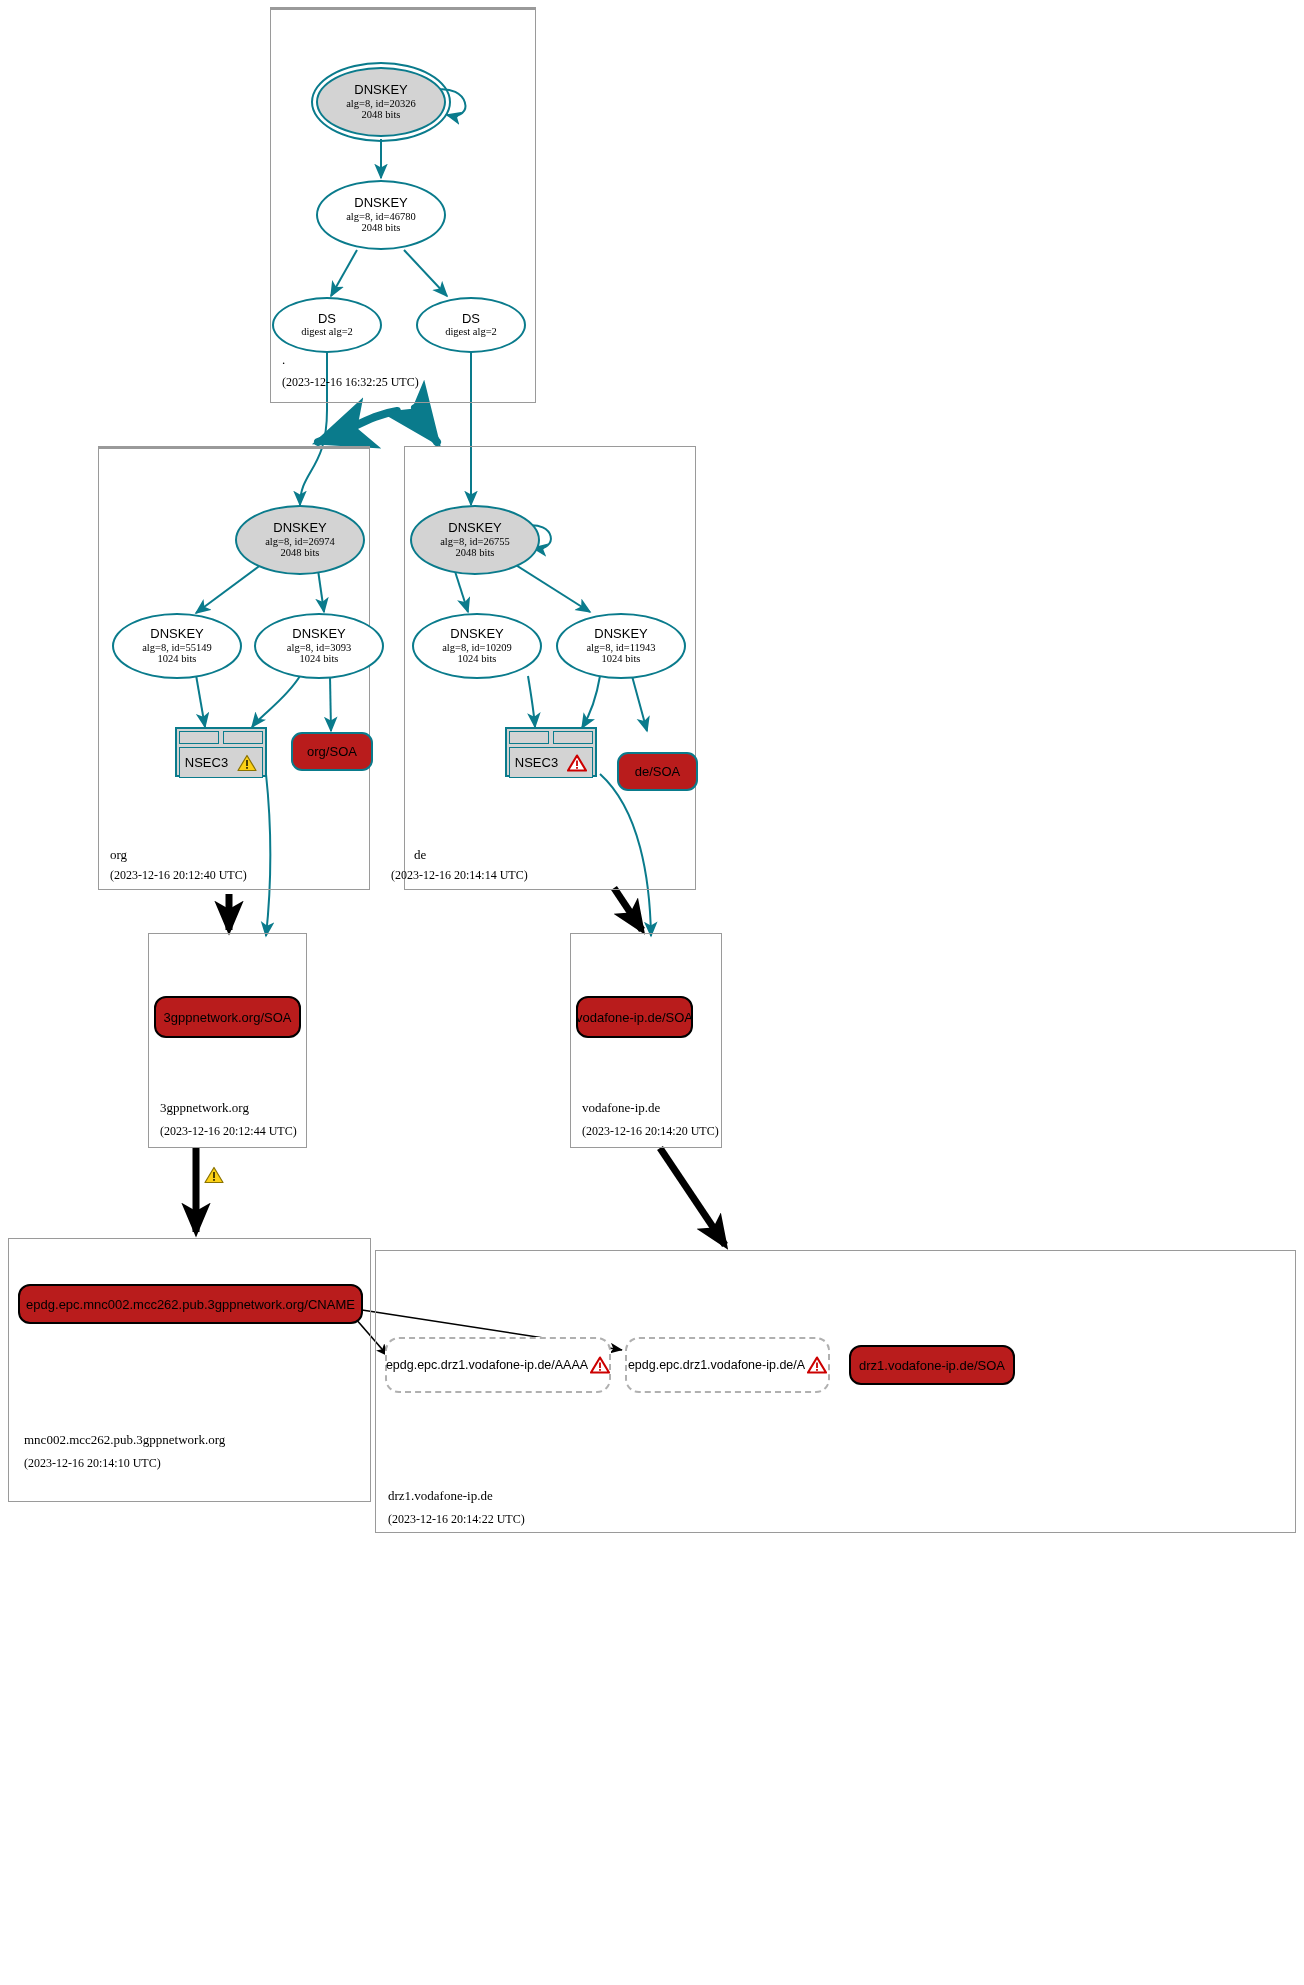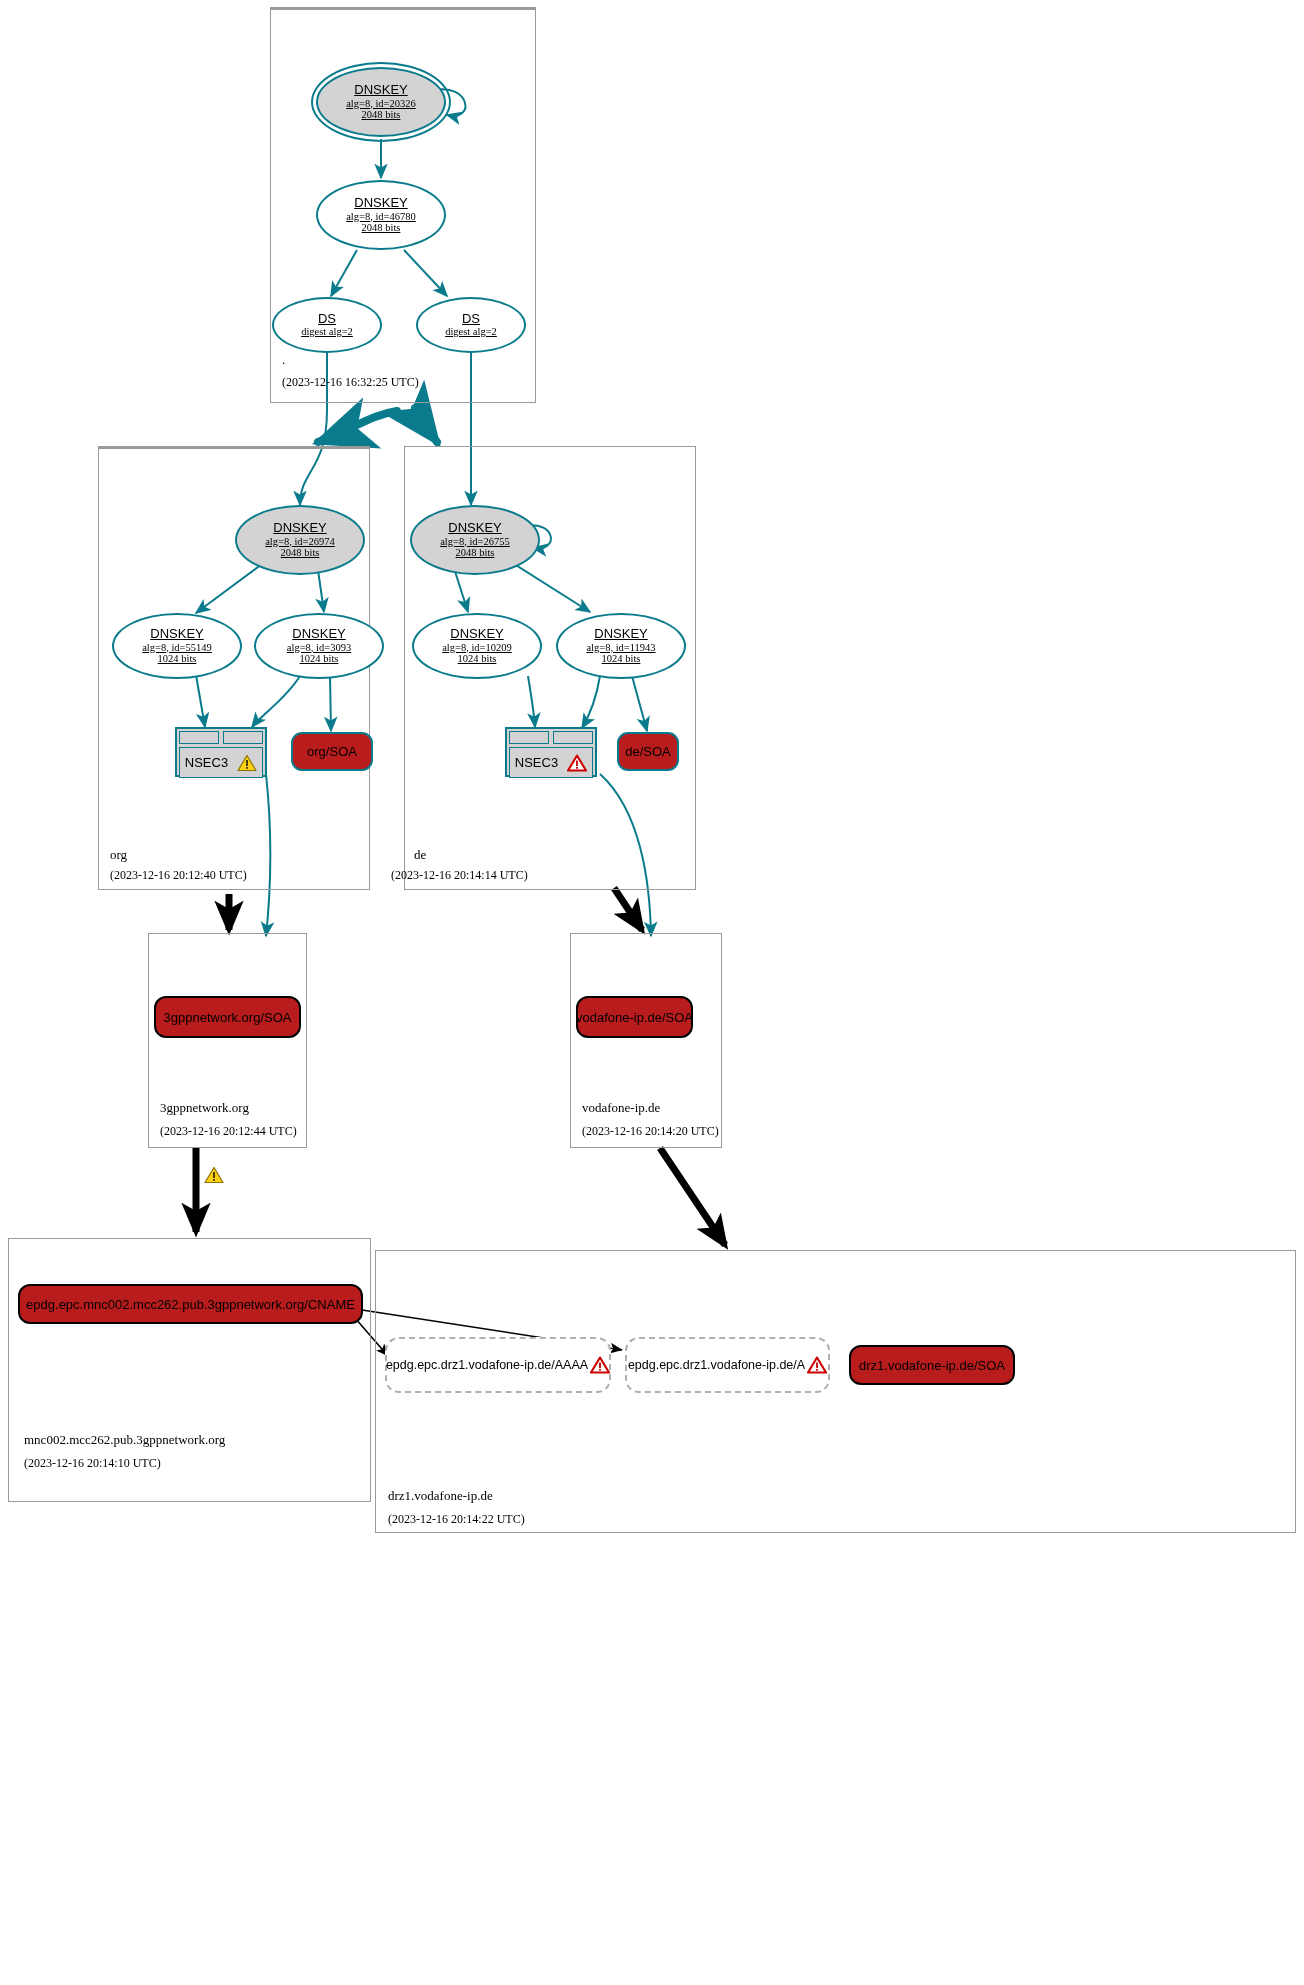--- a/index.html
+++ b/index.html
@@ -54,21 +54,20 @@
     border: 2px solid #0a7b8c;
     border-radius: 50%;
     background: #ffffff;
     display: flex;
     flex-direction: column;
     align-items: center;
     justify-content: center;
     text-align: right;
     line-height: 1.12;
     z-index: 4;
-    text-decoration: underline;
   }
   .node-ellipse.filled {
     background: #d3d3d3;
   }
   .node-ellipse.ksk-outer {
     position: absolute;
     border: 2px solid #0a7b8c;
     border-radius: 50%;
     background: transparent;
     z-index: 3;
@@ -352,21 +351,21 @@
       <span class="warn">
         <svg width="20" height="18" viewBox="0 0 20 18">
           <path d="M10 1.5 L19 16.5 L1 16.5 Z" fill="#ffffff" stroke="#cc0000" stroke-width="2.1" stroke-linejoin="round"></path>
           <rect x="9.1" y="6.5" width="1.8" height="5.5" fill="#cc0000"></rect>
           <rect x="9.1" y="13" width="1.8" height="1.8" fill="#cc0000"></rect>
         </svg>
       </span>
     </div>
   </div>
 
-  <div class="node-rrset" style="left:617px; top:732px; width:62px; height:39px;">de/SOA</div>
+  <div class="node-rrset" style="left:617px; top:752px; width:81px; height:39px;">de/SOA</div>
 
   <div class="node-rrset black" style="left:154px; top:996px; width:147px; height:42px;">3gppnetwork.org/SOA</div>
 
   <div class="node-rrset black" style="left:576px; top:996px; width:117px; height:42px;">vodafone-ip.de/SOA</div>
 
   <span class="warn warn-float" style="left:204px; top:1166px; width:20px; height:18px;">
     <svg width="20" height="18" viewBox="0 0 20 18">
       <path d="M10 1.5 L19 16.5 L1 16.5 Z" fill="#fcd116" stroke="#8a7200" stroke-width="1.2" stroke-linejoin="round"></path>
       <rect x="9.1" y="6" width="1.8" height="6" fill="#3a3000"></rect>
       <rect x="9.1" y="13" width="1.8" height="1.8" fill="#3a3000"></rect>

